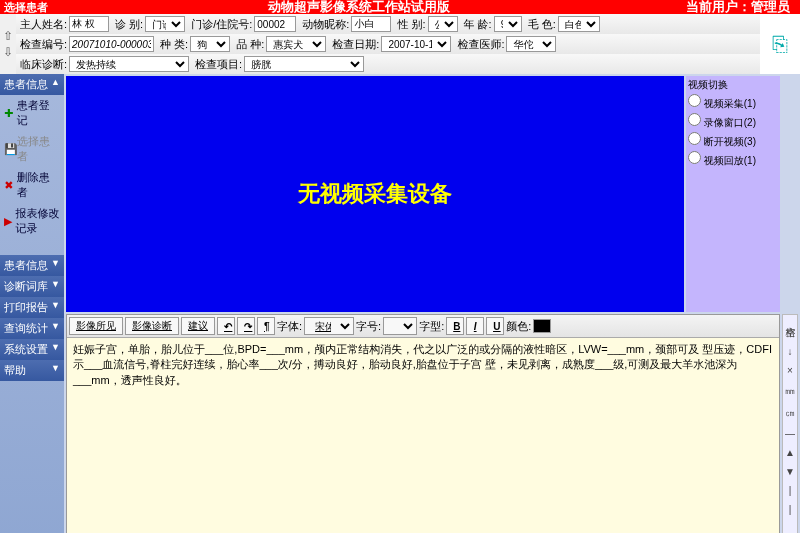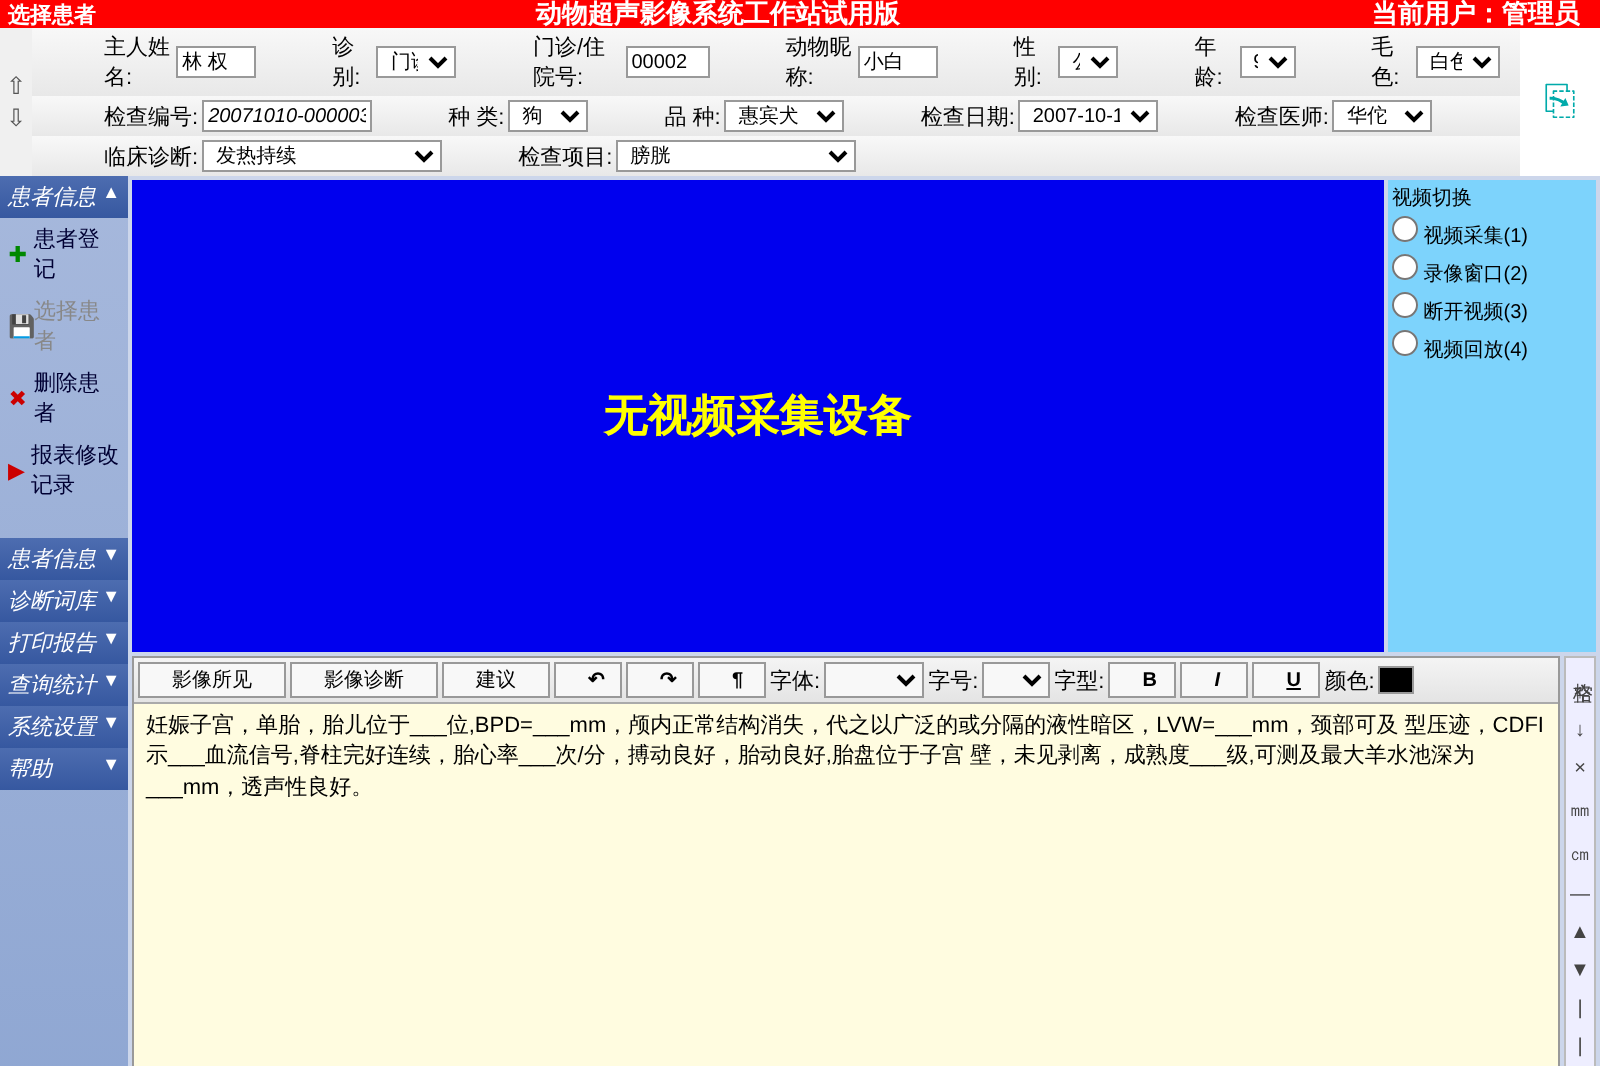--- a/index.html
+++ b/index.html
@@ -3,45 +3,45 @@
 <meta charset="utf-8">
 <style>
 * { box-sizing: border-box; margin: 0; padding: 0; }
 body { font-family: "SimSun", Arial, sans-serif; font-size: 11px; background: #fff; width: 800px; height: 533px; overflow: hidden; position: relative; }
 .header { background: #ff0000; color: #fff; font-weight: bold; height: 14px; display: flex; align-items: center; padding: 0 4px; }
 .header .h1 { width: 60px; }
 .header .h2 { flex: 1; text-align: center; font-size: 13px; }
 .header .h3 { width: 110px; font-size: 13px; margin-left: 32px; }
 .header .h4 { width: 150px; font-size: 11px; text-align: right; }
 .formrow { background: linear-gradient(#f8f8f8,#e8e8e8); display: flex; align-items: center; padding: 2px 4px; font-size: 11px; }
-.formrow label { margin-right: 2px; margin-left: 32px; }
+.formrow label { margin-right: 2px; }
 .formrow input, .formrow select { font-size: 10px; height: 16px; border: 1px solid #999; padding: 0 2px; margin-right: 6px; background:#fff; }
 .arrowcol { width: 16px; display: flex; flex-direction: column; justify-content: center; background:#f0f0f0; }
 .arrowcol span { font-size: 12px; text-align: center; line-height: 16px; cursor: pointer; color:#555; }
 .toparea { display: flex; }
 .formstack { flex: 1; }
 .exit-icon { width: 40px; display:flex; align-items:center; justify-content:center; }
 .exit-icon span { color:#0aa; font-size:20px; }
 .main { display: flex; height: 483px; }
 .sidebar { width: 64px; background: linear-gradient(#a6b8dc,#8ea6d2); display:flex; flex-direction:column; font-size:11px; }
-.sidehdr { background: linear-gradient(#4d6db0,#3658a0); color:#fff; padding:3px 4px; display:flex; justify-content:space-between; cursor:pointer;font-style:italic; }
+.sidehdr { background: linear-gradient(#4d6db0,#3658a0); color:#fff; padding:3px 4px; display:flex; justify-content:space-between; cursor:pointer; }
 .sidehdr .chev { font-size:9px; }
 .sideitem { padding:3px 4px; color:#003; display:flex; align-items:center; gap:3px; cursor:pointer; }
 .sideitem .ico { width:10px; text-align:center; }
 .red { color:#c00; } .gray { color:#888; } .green { color:#080; }
 .content { flex:1; display:flex; flex-direction:column; background:#ccd6eb; }
 .upper { display:flex; height:240px; }
 .video { background:#0000ee; flex:1; margin:2px; display:flex; align-items:center; justify-content:center; color:#ff0; font-size:22px; font-weight:bold; }
-.vswitch { width:104px; background:#7dd3fc; margin:2px 2px 2px 0; padding:2px; font-size:10px; }
+.vswitch { width:94px; background:#c4b5fd; margin:2px 20px 2px 0; padding:2px; font-size:10px; }
 .vswitch .vt { font-weight:normal; }
 .vswitch label { display:block; margin:2px 0; }
 .lower { flex:1; display:flex; margin:0 2px 2px 2px; }
 .editor { flex:1; background:#fffce0; border:1px solid #999; display:flex; flex-direction:column; }
 .toolbar { background:linear-gradient(#f4f4f4,#e4e4e4); padding:2px; display:flex; align-items:center; gap:2px; border-bottom:1px solid #aaa; flex-wrap:nowrap; }
-.toolbar button, .toolbar select, .toolbar input { font-size:10px; height:18px; border:1px solid #999; background:#f8f8f8; padding:0 16px; }
+.toolbar button, .toolbar select, .toolbar input { font-size:10px; height:18px; border:1px solid #999; background:#f8f8f8; padding:0 6px;text-decoration:underline; }
 .toolbar .sq { width:18px; text-align:center; font-weight:bold; }
 .toolbar .colorbox { width:18px; height:14px; background:#000; border:1px solid #999; }
 .report { flex:1; padding:4px 6px; font-size:11px; line-height:1.4; overflow:auto; }
 .sidesym { width:16px; background:#eef; border:1px solid #bbb; margin-left:2px; display:flex; flex-direction:column; align-items:center; font-size:10px; }
 .sidesym .symhdr { writing-mode:vertical-rl; font-size:10px; padding:4px 0; }
 .sidesym span { padding:4px 0; cursor:pointer; color:#444; }
 </style>
 </head>
 <body>
 
@@ -149,21 +149,21 @@
   <div class="content">
     <div class="upper">
       <div class="video">
           <span>无视频采集设备</span>
         </div>
       <div class="vswitch">
         <div class="vt">视频切换</div>
         <label><input type="radio" name="vs" style=""> <span>视频采集(1)</span></label>
         <label><input type="radio" name="vs" style=""> <span>录像窗口(2)</span></label>
         <label><input type="radio" name="vs" style=""> <span>断开视频(3)</span></label>
-        <label><input type="radio" name="vs" style=""> <span>视频回放(4)</span></label>
+        <label><input type="radio" name="vs" style=""> <span>视频回放(1)</span></label>
       </div>
     </div>
     <div class="lower">
       <div class="editor">
         <div class="toolbar">
           <button>影像所见</button>
           <button>影像诊断</button>
           <button>建议</button>
           <button class="sq">↶</button>
           <button class="sq">↷</button>

